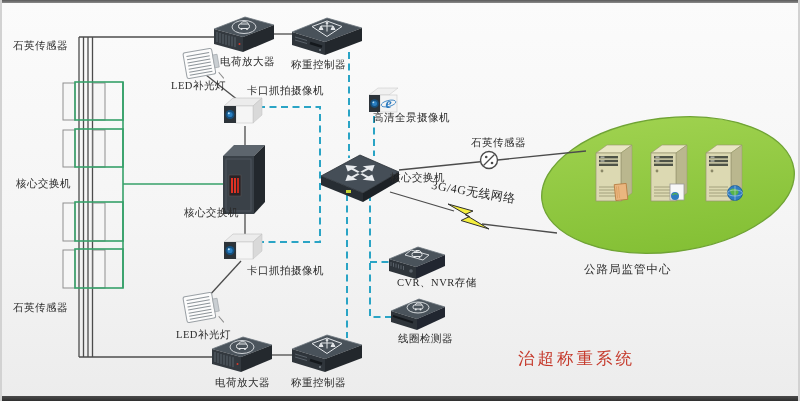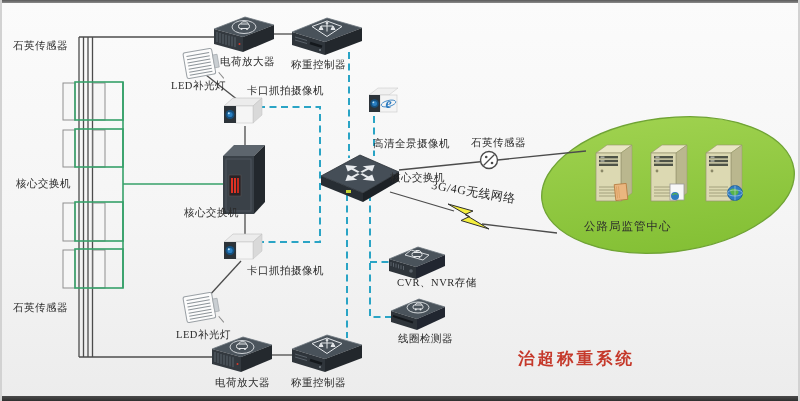--- a/index.html
+++ b/index.html
@@ -6,23 +6,23 @@
   .stage{position:relative;width:800px;height:401px;overflow:hidden;
          background:linear-gradient(180deg,#fbfbfb 0%,#f5f5f5 55%,#ececec 100%);
          font-family:"Liberation Serif","DejaVu Serif",serif;}
   .topbar{position:absolute;left:0;top:0;width:800px;height:3px;background:linear-gradient(180deg,#5a5a5a,#8a8a8a);z-index:6;}
   .botbar{position:absolute;left:0;bottom:0;width:800px;height:5px;background:linear-gradient(180deg,#4a4a4a,#2f2f2f);z-index:6;}
   .edgeL{position:absolute;left:0;top:0;width:2px;height:401px;background:#d2d2d2;z-index:6;}
   .edgeR{position:absolute;right:0;top:0;width:2px;height:401px;background:#d2d2d2;z-index:6;}
   svg.wires{position:absolute;left:0;top:0;z-index:1;}
   .dev{position:absolute;z-index:2;}
   .lbl{position:absolute;z-index:3;font-size:10.5px;color:#2b2b2b;white-space:nowrap;letter-spacing:.5px;}
-  .lbl-center{font-size:11.5px;letter-spacing:1px;}
+  .lbl-center{font-size:11.5px;letter-spacing:1px;margin-top:43px;}
   .lbl-wireless{font-size:12px;transform:rotate(9.5deg);transform-origin:left top;letter-spacing:.5px;}
-  .lbl-title{font-size:16.5px;font-weight:bold;color:#c5392b;letter-spacing:3px;}
+  .lbl-title{font-size:16.5px;font-weight:normal;color:#c5392b;letter-spacing:3px;}
 </style>
 </head>
 <body>
 
 <div class="stage">
   <div class="topbar"></div>
   <div class="botbar"></div>
   <div class="edgeL"></div>
   <div class="edgeR"></div>
 
@@ -436,21 +436,21 @@
   <div class="lbl" style="left:13px;top:301px">石英传感器</div>
   <div class="lbl" style="left:220px;top:55px">电荷放大器</div>
   <div class="lbl" style="left:291px;top:58px">称重控制器</div>
   <div class="lbl" style="left:171px;top:79px">LED补光灯</div>
   <div class="lbl" style="left:247px;top:84px">卡口抓拍摄像机</div>
   <div class="lbl" style="left:184px;top:206px">核心交换机</div>
   <div class="lbl" style="left:247px;top:264px">卡口抓拍摄像机</div>
   <div class="lbl" style="left:176px;top:328px">LED补光灯</div>
   <div class="lbl" style="left:215px;top:376px">电荷放大器</div>
   <div class="lbl" style="left:291px;top:376px">称重控制器</div>
-  <div class="lbl" style="left:373px;top:137px">高清全景摄像机</div>
+  <div class="lbl" style="left:373px;top:111px">高清全景摄像机</div>
   <div class="lbl" style="left:390px;top:171px">核心交换机</div>
   <div class="lbl" style="left:471px;top:136px">石英传感器</div>
   <div class="lbl lbl-wireless" style="left:433px;top:177px">3G/4G无线网络</div>
   <div class="lbl" style="left:397px;top:276px">CVR、NVR存储</div>
   <div class="lbl" style="left:398px;top:332px">线圈检测器</div>
   <div class="lbl lbl-center" style="left:584px;top:219px">公路局监管中心</div>
   <div class="lbl lbl-title" style="left:518px;top:348px">治超称重系统</div>
 </div>
 
 </body></html>

